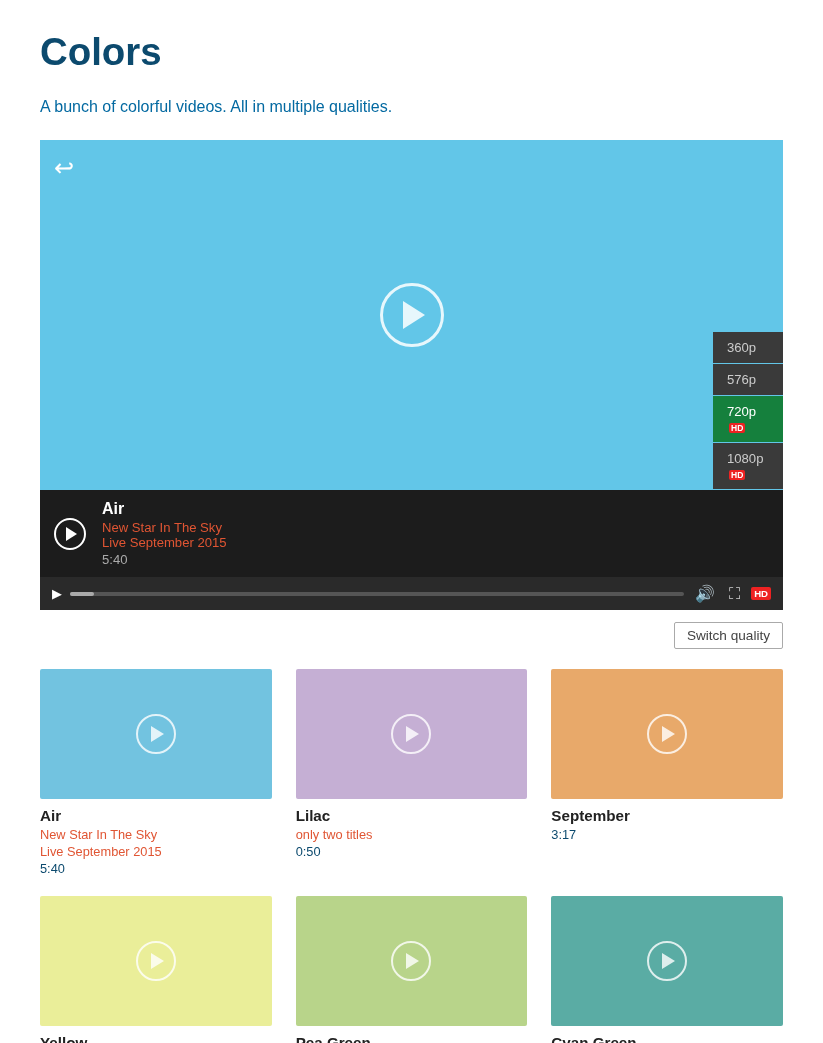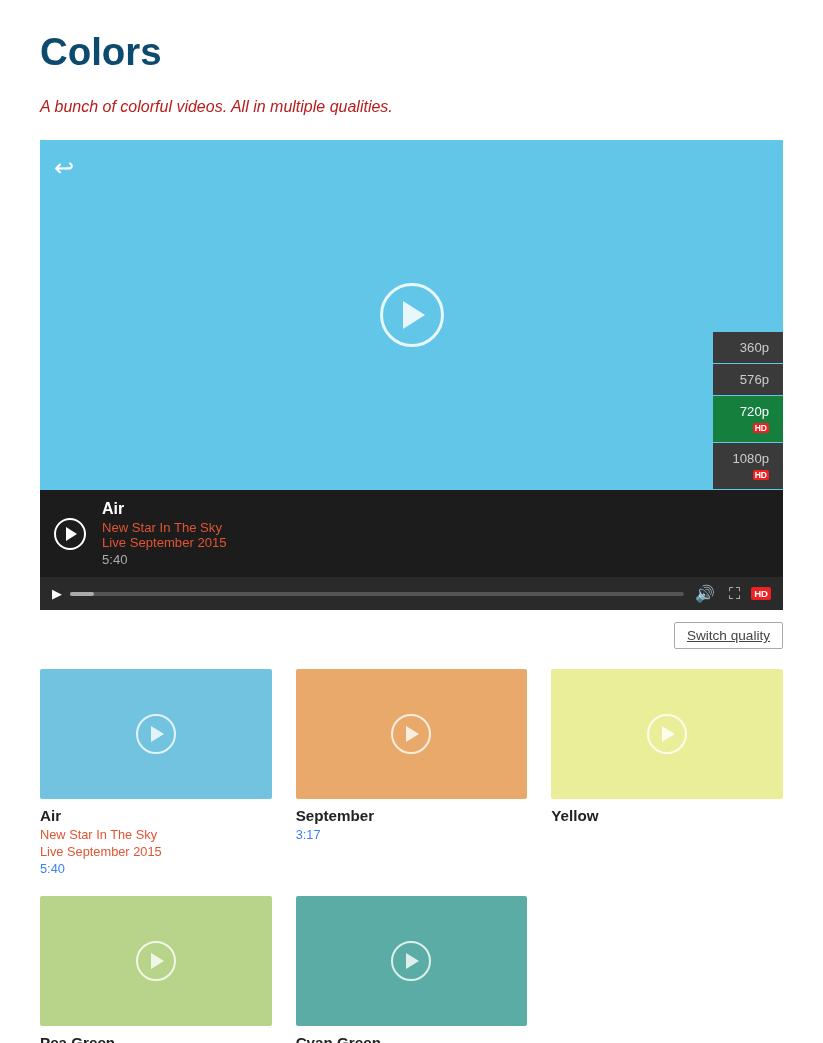--- a/index.html
+++ b/index.html
@@ -13,23 +13,22 @@
 
     .page-title {
       font-size: 2.4em;
       font-weight: 900;
       color: #0c4a6e;
       margin-bottom: 24px;
     }
 
     .page-description {
       font-size: 1em;
-      color: #b91c1c;
+      color: #0369a1;
       margin-bottom: 24px;
-      font-style: italic;
     }
 
     
     .video-player-wrapper {
       position: relative;
       width: 100%;
       margin-bottom: 12px;
     }
 
     .video-screen {
@@ -79,21 +78,21 @@
       flex-direction: column;
     }
 
     .quality-btn {
       background: #3a3a3a;
       color: #ccc;
       border: none;
       padding: 8px 14px;
       font-size: 0.82em;
       cursor: pointer;
-      text-align: right;
+      text-align: left;
       width: 70px;
       margin-bottom: 1px;
     }
 
     .quality-btn.active {
       background: #15803d;
       color: #fff;
     }
 
     .quality-btn .hd-badge {
@@ -221,21 +220,20 @@
     }
 
     .switch-quality-btn {
       border: 1px solid #aaa;
       background: #fff;
       padding: 5px 12px;
       font-size: 0.85em;
       color: #444;
       cursor: pointer;
       border-radius: 2px;
-      text-decoration: underline;
     }
 
     
     .video-grid {
       display: grid;
       grid-template-columns: repeat(3, 1fr);
       gap: 20px 24px;
     }
 
     .video-card {
@@ -286,21 +284,21 @@
     }
 
     .card-live {
       font-size: 0.8em;
       color: #e05533;
       margin-bottom: 2px;
     }
 
     .card-duration {
       font-size: 0.8em;
-      color: #3b82f6;
+      color: #0c4a6e;
     }
   </style>
 </head>
 <body>
 
 <h1 class="page-title">Colors</h1>
 
 <p class="page-description">A bunch of colorful videos. All in multiple qualities.</p>
 
 <div class="video-player-wrapper">
@@ -353,20 +351,30 @@
         <div class="thumb-play-circle">
           <div class="thumb-play-triangle"></div>
         </div>
       </div>
       <div class="card-title">Air</div>
       <div class="card-subtitle">New Star In The Sky</div>
       <div class="card-live">Live September 2015</div>
       <div class="card-duration">5:40</div>
     </div>
     <div class="video-card">
+      <div class="video-thumb" style="background: rgb(197, 175, 212);">
+        <div class="thumb-play-circle">
+          <div class="thumb-play-triangle"></div>
+        </div>
+      </div>
+      <div class="card-title">Lilac</div>
+      <div class="card-subtitle">only two titles</div>
+      <div class="card-duration">0:50</div>
+    </div>
+    <div class="video-card">
       <div class="video-thumb" style="background: rgb(232, 169, 106);">
         <div class="thumb-play-circle">
           <div class="thumb-play-triangle"></div>
         </div>
       </div>
       <div class="card-title">September</div>
       <div class="card-duration">3:17</div>
     </div>
     <div class="video-card">
       <div class="video-thumb" style="background: rgb(234, 238, 153);">

